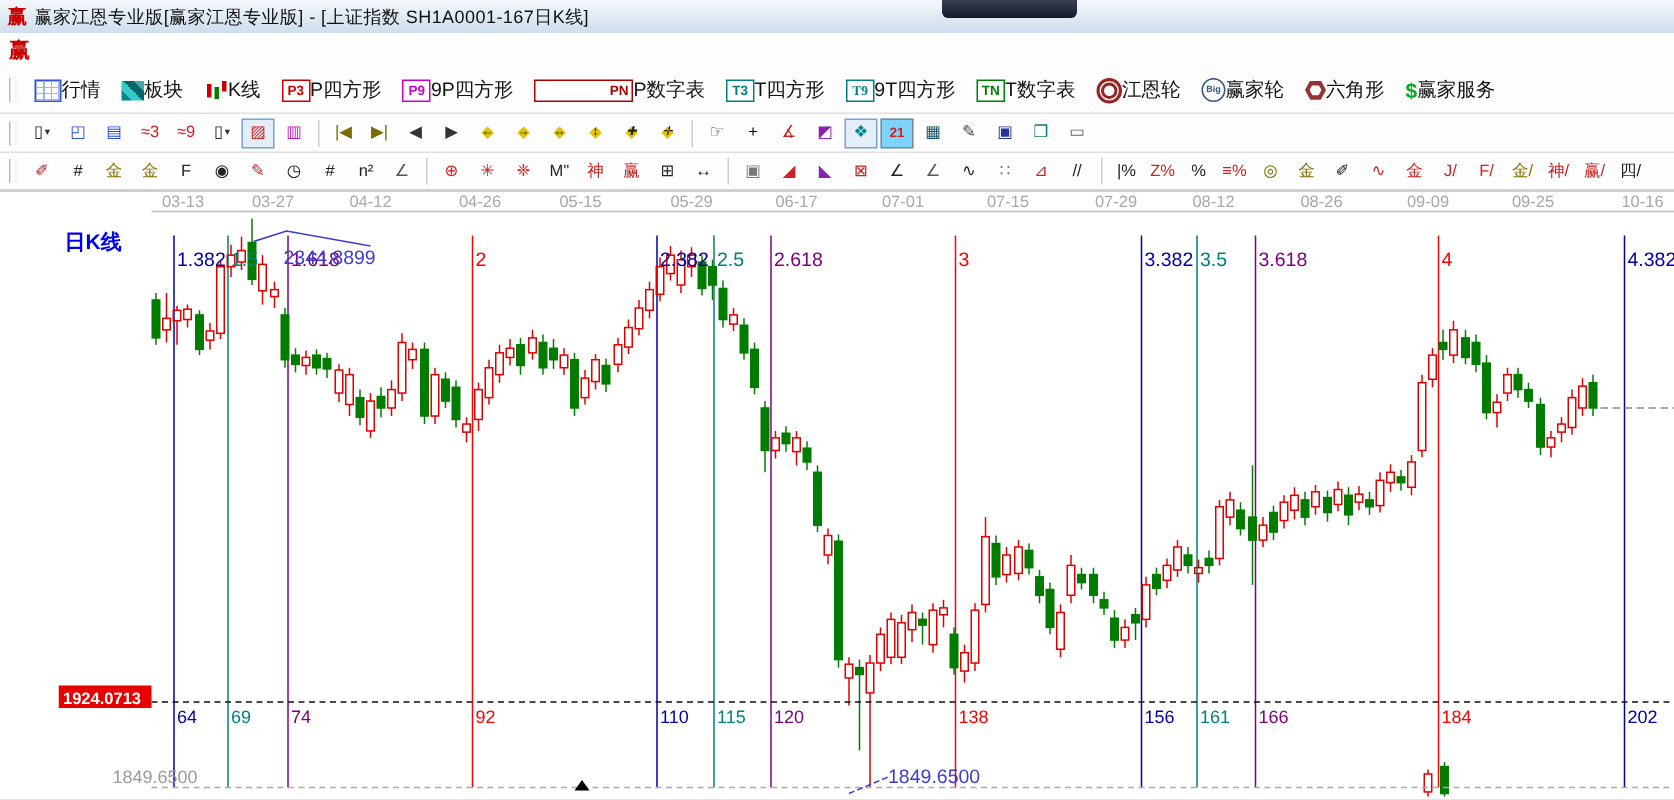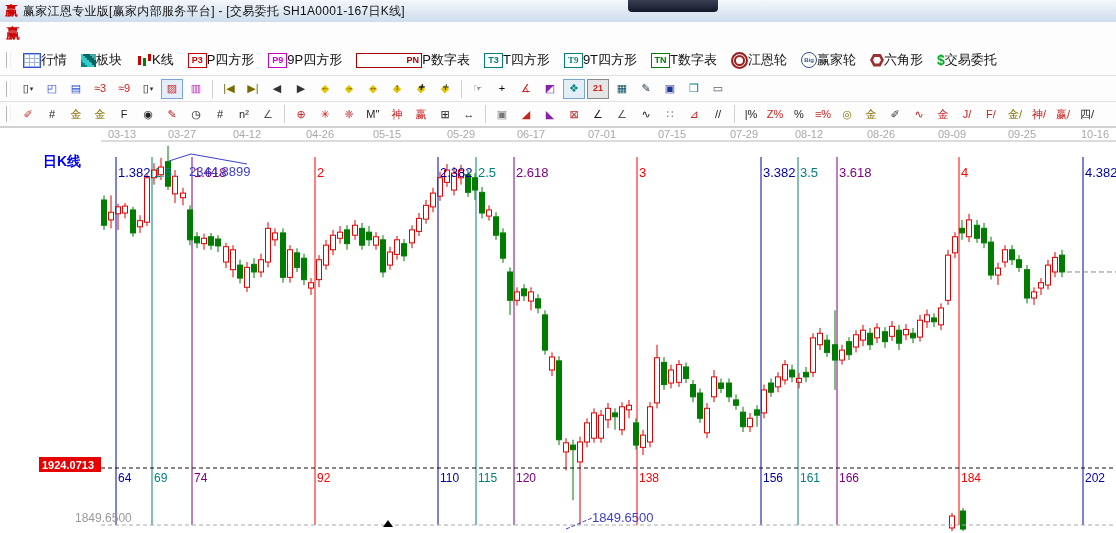--- a/index.html
+++ b/index.html
@@ -37,34 +37,34 @@
     box-shadow:inset 0 0 0 1px #fff,inset 0 0 0 3px #992222;}
   .ico-hex{width:14px;height:13px;background:#993333;clip-path:polygon(25% 0,75% 0,100% 50%,75% 100%,25% 100%,0 50%);position:relative;}
   .ico-hex::after{content:"";position:absolute;inset:3px;background:#fff;clip-path:polygon(25% 0,75% 0,100% 50%,75% 100%,25% 100%,0 50%);}
   .ico-round{width:14px;height:14px;border-radius:50%;border:1px solid #335588;color:#335588;
     font-size:6px;font-weight:bold;display:flex;align-items:center;justify-content:center;}
   .ico-dollar{color:#00aa22;font-weight:bold;font-size:14px;line-height:1;}
   .tb-btn{min-width:20px;height:18px;display:flex;align-items:center;justify-content:center;
     font-size:11px;line-height:1;border:1px solid transparent;position:relative;margin:0 1px;cursor:default;}
   .tb-btn.pressed{border:1px solid #7aa4d4;background:#e3eef9;}
   .tb-btn .ov{position:absolute;font-size:8px;color:#222;top:4px;left:50%;transform:translateX(-50%);}
-  .tb-btn.boxed{border:1px solid #888;background:#e5e5e5;font-size:9px;font-weight:bold;}
+  .tb-btn.boxed{border:1px solid #888;background:#7dd3fc;font-size:9px;font-weight:bold;}
   .tb-sep{width:1px;height:18px;background:#cfcfcf;margin:0 4px;}
   .dd{font-size:7px;color:#333;margin-left:1px;}
   
   .chart{position:absolute;left:0;top:128px;width:1116px;height:405px;background:#ffffff;padding-left:39px;}
   svg text{font-family:"Liberation Sans",sans-serif;}
 </style>
 </head>
 <body>
 
 <div class="window">
   <div class="titlebar">
     <span class="app-icon">赢</span>
-    <span class="title-text">赢家江恩专业版[赢家内部服务平台] - [交易委托  SH1A0001-167日K线]</span>
+    <span class="title-text">赢家江恩专业版[赢家江恩专业版] - [上证指数  SH1A0001-167日K线]</span>
     <div class="dark-blob"></div>
   </div>
 
   <div class="menubar">
     <span class="menu-logo">赢</span>
   </div>
 
   <div class="toolbar tb1" id="toolbar-main">
       <span class="grip"></span>
       <span class="tb1-item">
@@ -110,21 +110,21 @@
       <span class="tb1-item">
         <span class="ico-round">Big</span>
         <span>赢家轮</span>
       </span>
       <span class="tb1-item">
         <span class="ico-hex"></span>
         <span>六角形</span>
       </span>
       <span class="tb1-item">
         <span class="ico-dollar">$</span>
-        <span>交易委托</span>
+        <span>赢家服务</span>
       </span>
     </div>
   <div class="toolbar tb2" id="toolbar-nav">
       <span class="grip"></span>
       <span class="tb-btn">
         <span style="color: rgb(34, 34, 34);">▯</span>
         <span class="dd">▾</span>
       </span>
       <span class="tb-btn">
         <span style="color: rgb(43, 79, 208);">◰</span>

